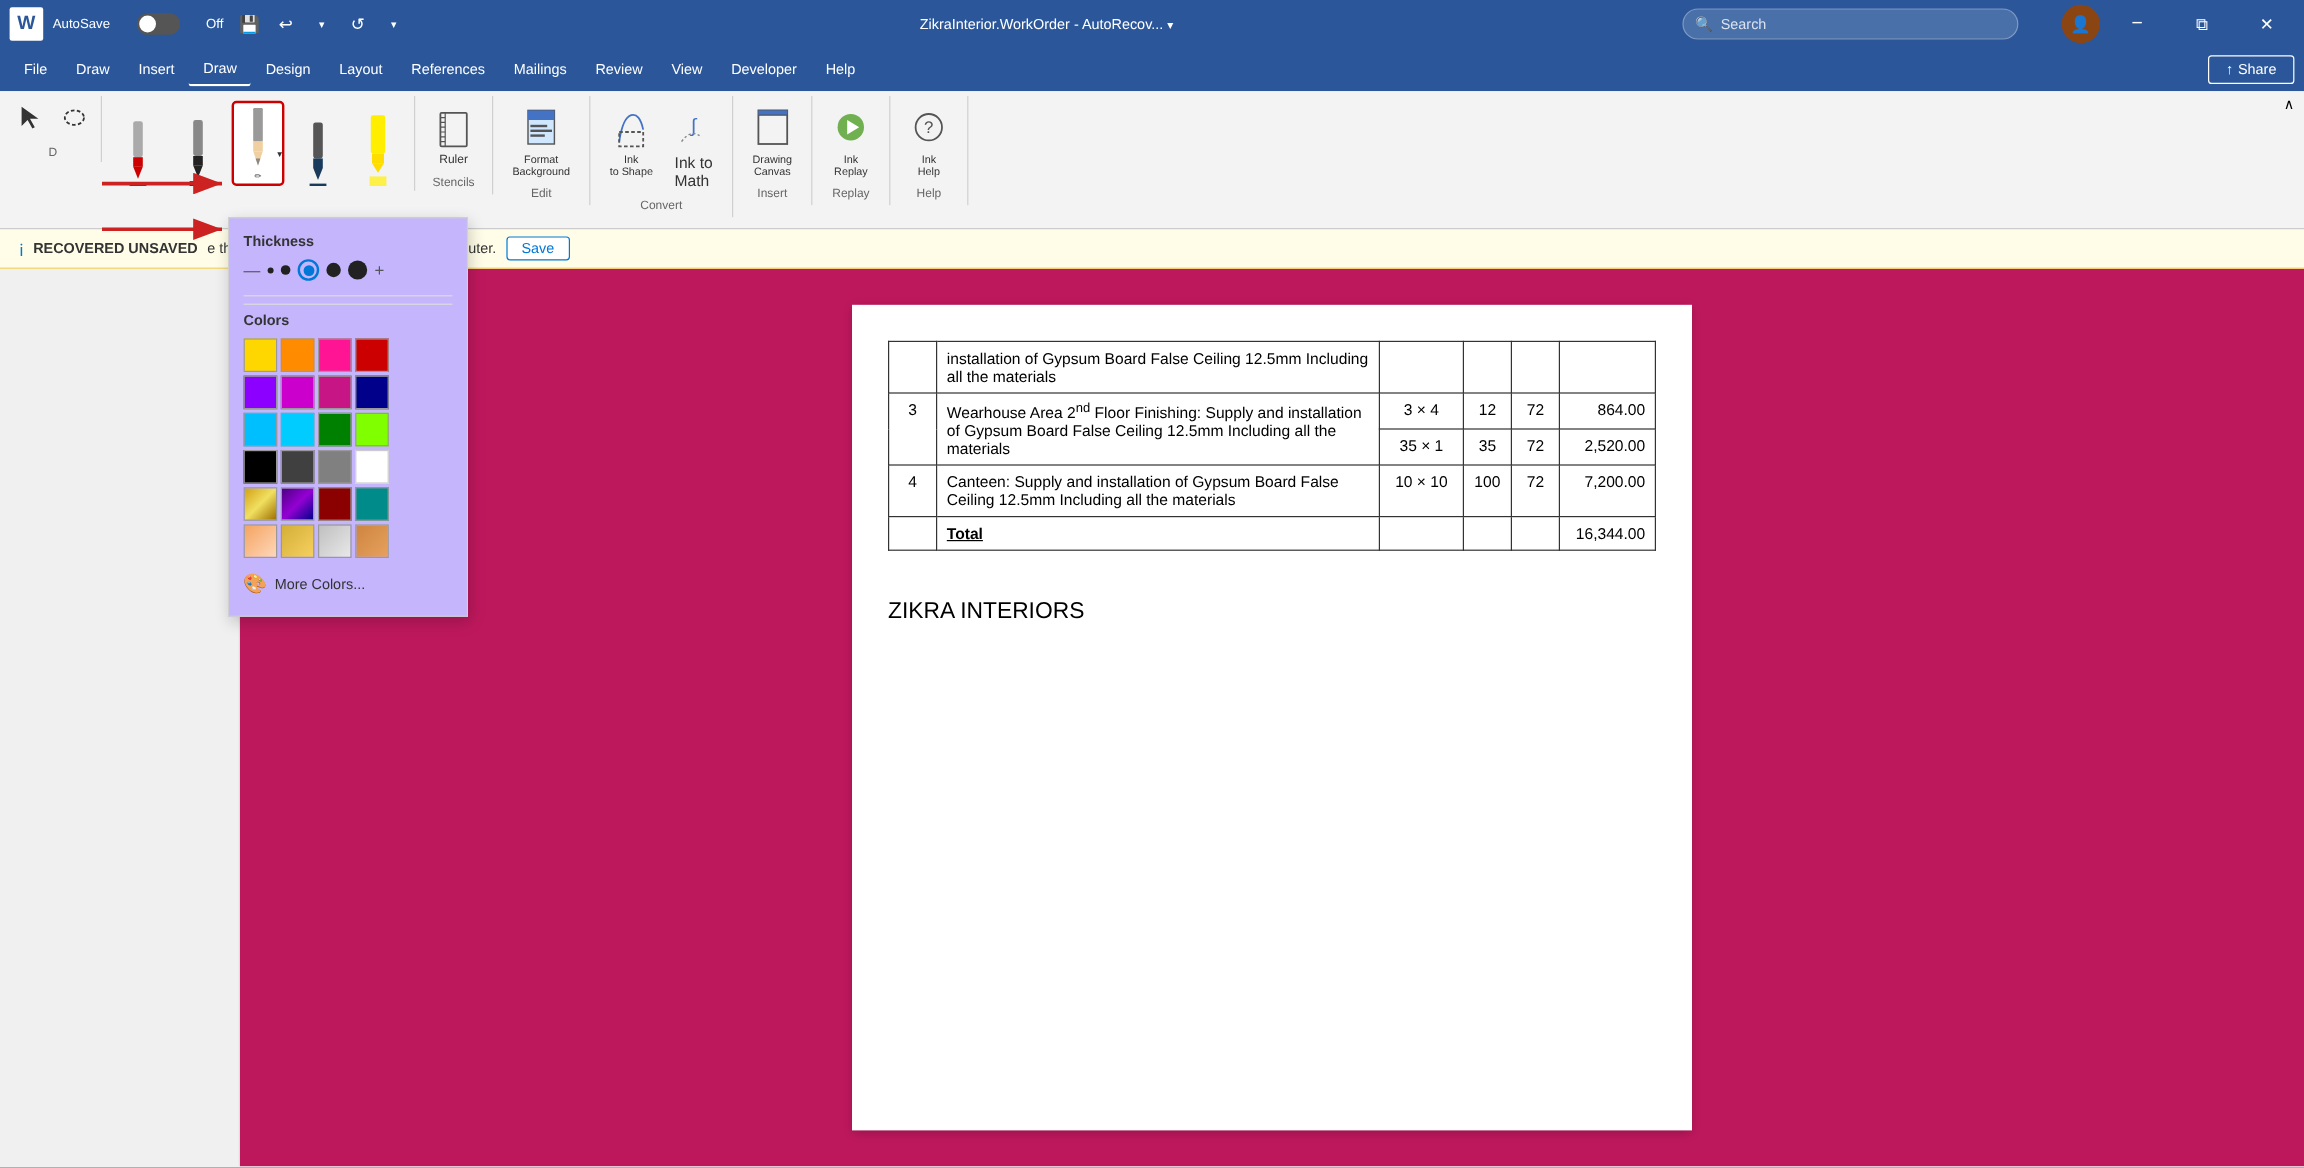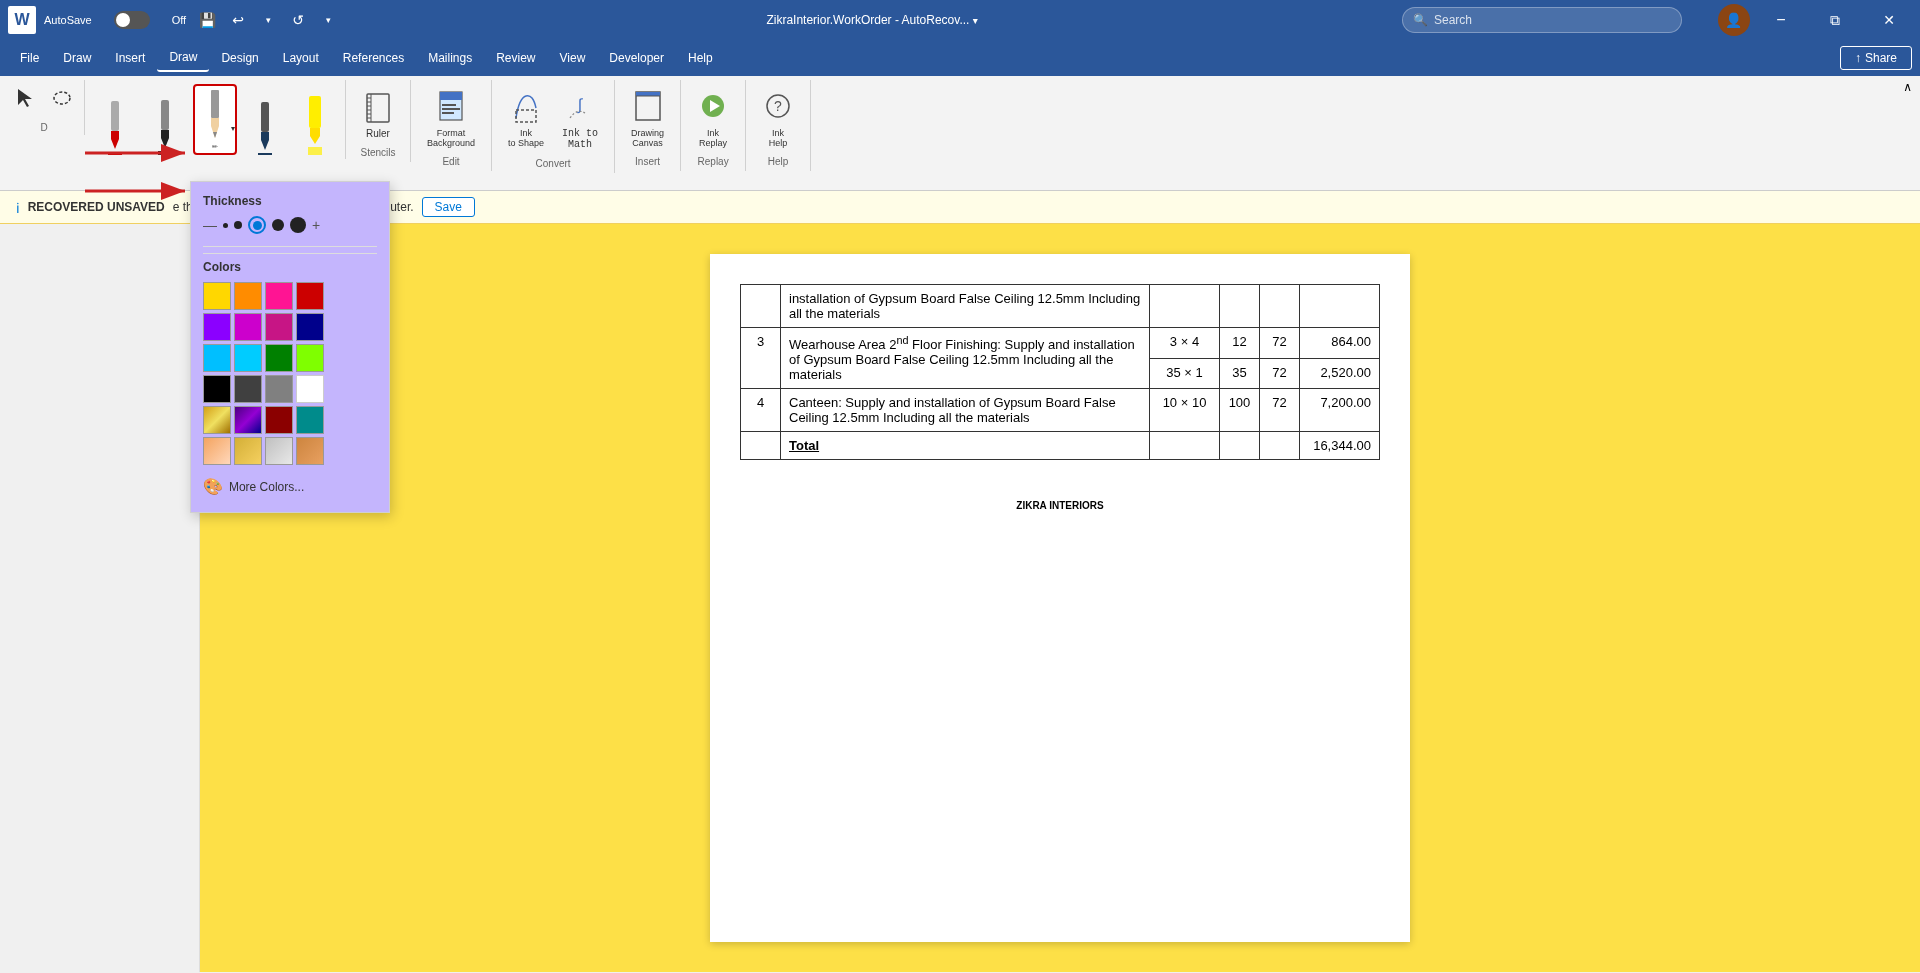--- a/index.html
+++ b/index.html
@@ -170,21 +170,21 @@
     #main-area {
       display: flex;
       height: calc(973px - 40px - 36px - 115px - 34px);
       overflow: hidden;
     }
     #left-panel {
       width: 200px; background: #f0f0f0; border-right: 1px solid #ddd;
       display: flex; align-items: center; justify-content: center;
     }
     #document-area {
-      flex: 1; background: #fde047; overflow: auto;
+      flex: 1; background: #be185d; overflow: auto;
       display: flex; justify-content: center; padding: 30px;
     }
     #document-page {
       background: white;
       width: 700px;
       min-height: 600px;
       box-shadow: 0 2px 8px rgba(0,0,0,0.2);
       padding: 30px;
     }
 
@@ -194,22 +194,22 @@
       font-size: 13px;
     }
     table.work-table td, table.work-table th {
       border: 1px solid #333; padding: 6px 8px;
       vertical-align: top;
     }
     table.work-table .total-row td {
       font-weight: bold;
     }
     .company-footer {
-      text-align: center; font-weight: bold;
-      margin-top: 40px; font-size: 10px;
+      text-align: left; font-weight: normal;
+      margin-top: 40px; font-size: 19px;
     }
   </style>
 </head>
 <body>
 
 <div id="title-bar">
   <div class="word-icon">W</div>
   <div class="autosave-area">
     <span>AutoSave</span>
     <div class="toggle-switch">
@@ -376,21 +376,21 @@
           <path d="M5 30 Q8 10 15 8 Q22 6 25 20" fill="none" stroke="#4472c4" stroke-width="1.5"></path>
           <rect x="5" y="22" width="20" height="12" fill="none" stroke="#555" stroke-width="1.5" stroke-dasharray="3,2"></rect>
         </svg>
         <span style="font-size:9px;text-align:center;">Ink<br>to Shape</span>
       </div>
       <div class="ribbon-btn">
         <svg width="30" height="40" viewBox="0 0 30 40">
           <text x="15" y="22" text-anchor="middle" font-size="16" fill="#4472c4">∫</text>
           <path d="M5 30 Q12 20 20 25" fill="none" stroke="#888" stroke-width="1.2" stroke-dasharray="2,2"></path>
         </svg>
-        <span style="font-size:10px;text-align:center;font-family:Liberation Mono, monospace;">Ink to<br>Math</span>
+        <span style="font-size:13px;">Ink to<br>Math</span>
       </div>
     </div>
     <div class="ribbon-group-label">Convert</div>
   </div>
 
   <div class="ribbon-group" style="align-items:center;padding:4px 10px;border-right:1px solid #d0d0d0;">
     <div class="ribbon-btn">
       <svg width="30" height="40" viewBox="0 0 30 40">
         <rect x="3" y="4" width="24" height="28" fill="none" stroke="#555" stroke-width="1.5"></rect>
         <rect x="3" y="4" width="24" height="4" fill="#4472c4"></rect>

